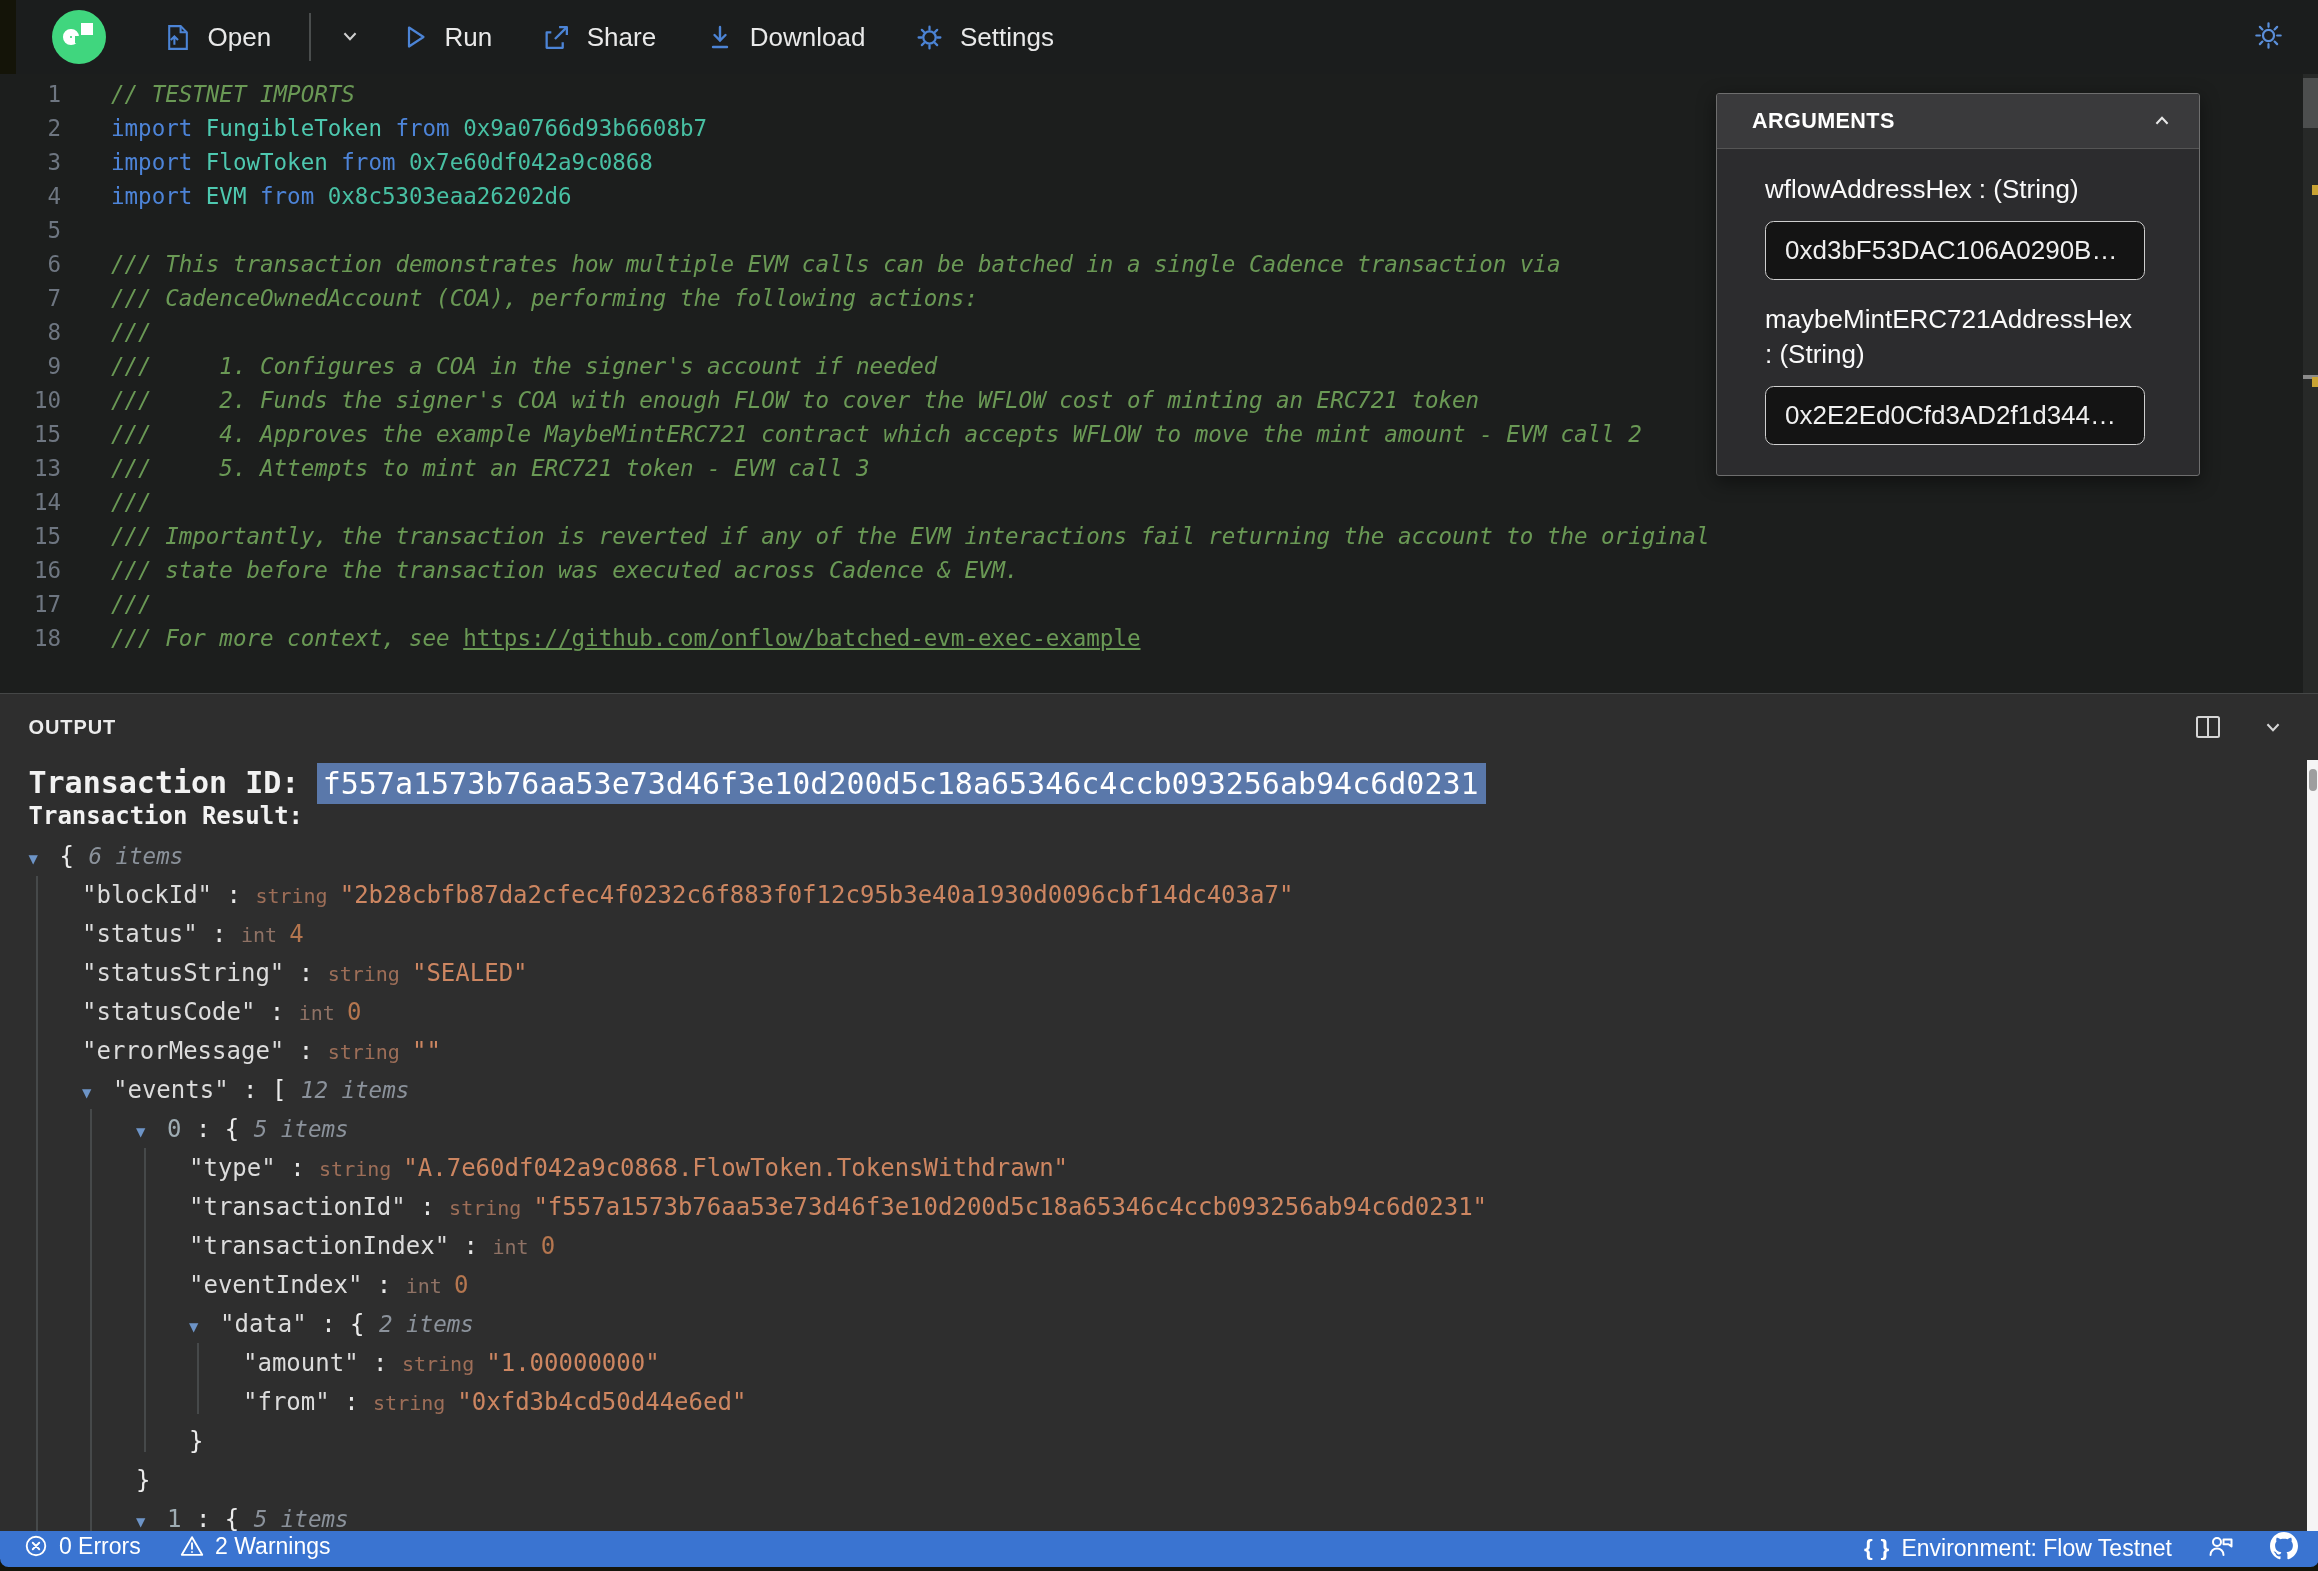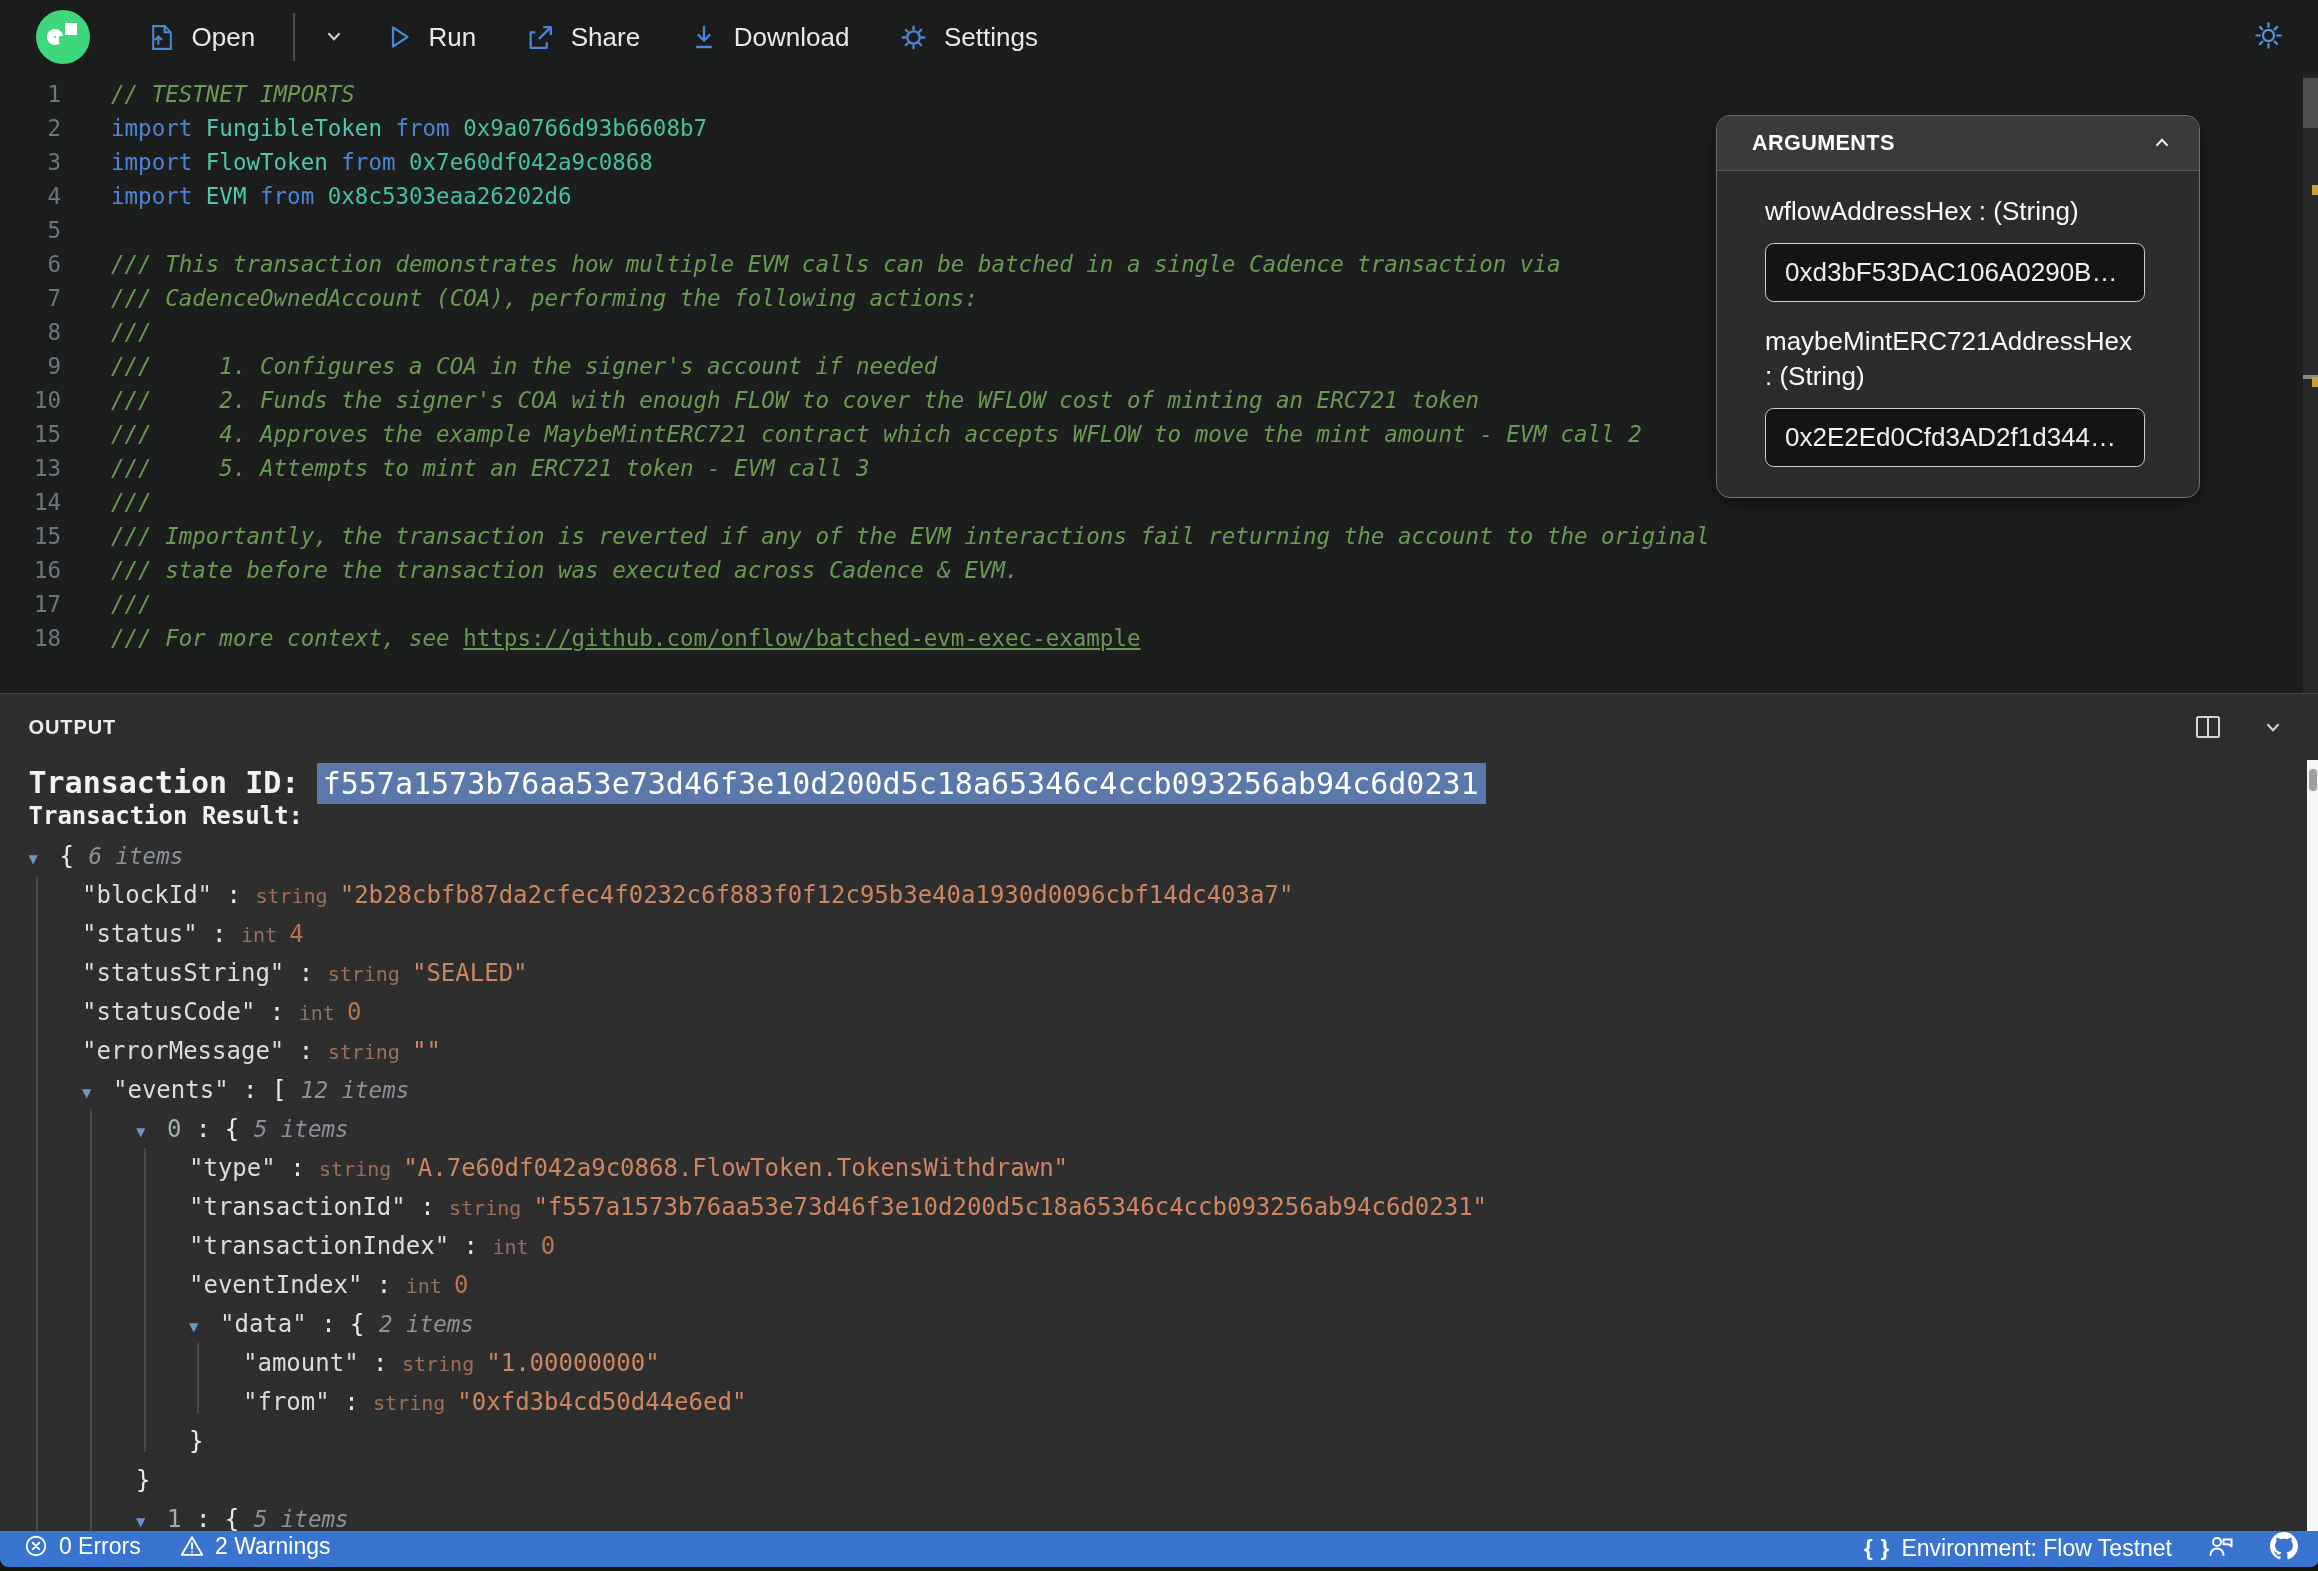--- a/index.html
+++ b/index.html
@@ -8,21 +8,21 @@
   body {
     position:relative; overflow:hidden;
     background:#141408;
     font-family:"Liberation Sans", sans-serif;
     color:#e8e8e8;
     -webkit-font-smoothing:antialiased;
   }
 
   
   #toolbar {
-    position:absolute; top:0; left:0; right:0; height:74px;
+    position:absolute; top:0; left:16px; right:0; height:74px;
     background:#1b1d1d; display:flex; align-items:center; padding-left:36px; z-index:10;
   }
   .logo {
     width:54px; height:54px; border-radius:50%; background:#40d67e; position:relative; flex:none;
     margin-right:57px;
   }
   .logo .ring { position:absolute; left:11.2px; top:19px; width:15.6px; height:15.6px; border:7.8px solid #fff; border-radius:50%; }
   .logo .sq   { position:absolute; left:29px; top:13px; width:12px; height:12px; background:#fff; }
   .logo .sq2  { position:absolute; left:23px; top:26px; width:7px; height:7px; background:#40d67e; }
   .tb-item {
@@ -49,22 +49,22 @@
   .tok-lnk { color:#6a9955; text-decoration:underline; cursor:pointer; }
   
   #editor-ruler { position:absolute; top:0; right:0; width:16.4px; height:100%; background:#272928; }
   #editor-scroll-thumb { position:absolute; top:3.5px; right:0; width:16.4px; height:50px; background:#4c4e4e; }
   .ruler-warning { position:absolute; right:0; width:7px; height:10.4px; background:#c8a233; }
   #ruler-cursor-line { position:absolute; right:0; width:16.4px; height:3.5px; background:#8a8a8a; }
 
   
   #arguments-panel {
     position:absolute; left:1716px; top:93px; width:484px; height:383px;
-    background:#2c2c2e; border:0.9px solid #6e6e6e; border-radius:14px; z-index:20;
-    box-shadow:0 5.2px 19px rgba(0,0,0,.45); overflow:hidden;margin-top:22px;
+    background:#2c2c2e; border:0.9px solid #6e6e6e; border-radius:3px; z-index:20;
+    box-shadow:0 5.2px 19px rgba(0,0,0,.45); overflow:hidden;
   }
   #arguments-header {
     height:55px; background:#3a3a3c; display:flex; align-items:center;
     padding:0 24px 0 35px; border-bottom:0.9px solid #555;
   }
   #arguments-title { font-size:21.6px; font-weight:bold; letter-spacing:0.4px; color:#fff; }
   #arguments-collapse { margin-left:auto; color:#e8e8e8; display:flex; cursor:pointer; }
   #arguments-body { padding:22.5px 41px 0 48px; }
   .arg { margin-bottom:22.5px; }
   .arg-label { font-size:26px; color:#fafafa; margin-bottom:14px; line-height:35px; max-width:380px; }

